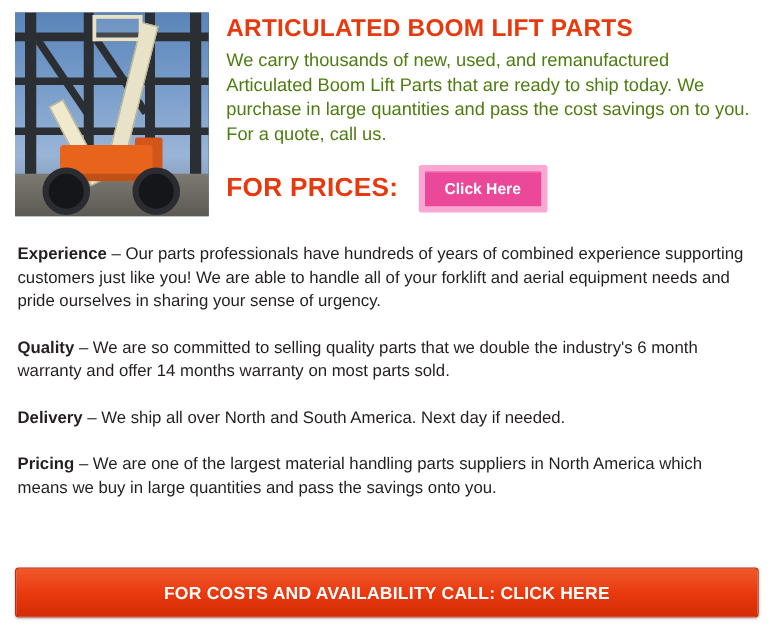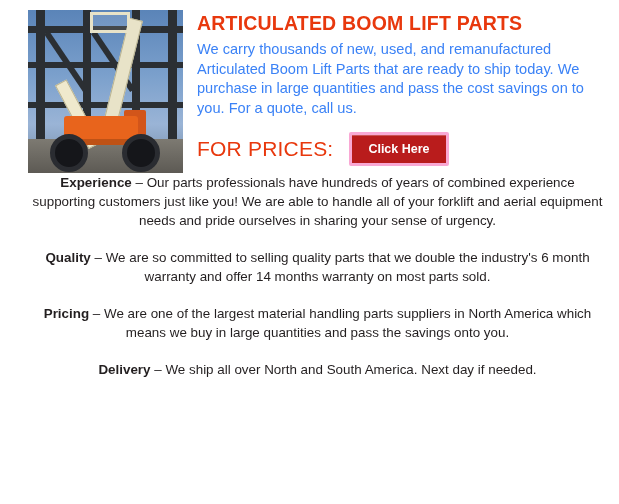--- a/index.html
+++ b/index.html
@@ -12,21 +12,21 @@
     background: #ffffff;
     font-family: "Liberation Sans", sans-serif;
     color: #231f20;
     overflow: hidden;
   }
   .page {
     position: relative;
     width: 619px;
     height: 504px;
     box-sizing: border-box;
-    padding: 10px 12px 0 28px;
+    padding: 10px 12px 0 12px;
   }
   
   .top {
     display: flex;
     align-items: flex-start;
   }
   .photo {
     width: 155px;
     height: 163px;
     flex: 0 0 155px;
@@ -138,53 +138,53 @@
     font-size: 19.5px;
     line-height: 22px;
     font-weight: bold;
     color: #e8380d;
     margin: 0 0 6px 0;
     letter-spacing: 0.2px;
   }
   .lede {
     font-size: 14.6px;
     line-height: 19.5px;
-    color: #3b82f6;
+    color: #4d7c0f;
     margin: 0;
   }
   .prices-row {
     display: flex;
     align-items: center;
     margin-top: 14px;
   }
   .for-prices {
     font-size: 21px;
-    font-weight: normal;
+    font-weight: bold;
     color: #e8380d;
     letter-spacing: 0.2px;
     margin-right: 16px;
   }
   .click-here-btn {
     display: inline-block;
-    background: #b91c1c;
+    background: #ec4899;
     color: #ffffff;
     font-size: 12.5px;
     font-weight: bold;
     padding: 7px 16px;
-    border: 3px solid #f9a8d4;
+    border: 5px solid #f9a8d4;
     border-radius: 2px;
     text-decoration: none;
     box-shadow: 0 1px 0 rgba(255,255,255,0.25) inset;
     cursor: pointer;
   }
 
   
   .body {
+    margin-top: 20px;
     padding: 0 2px;
-    text-align: center;
   }
   .para {
     font-size: 13.4px;
     line-height: 19px;
     color: #231f20;
     margin: 0 0 18px 0;
   }
   .para:last-child { margin-bottom: 0; }
   .para .lead {
     font-weight: bold;
@@ -257,23 +257,26 @@
     <p class="para">
       <span class="lead">Experience</span><span> – </span><span>Our parts professionals have hundreds of years of combined experience supporting customers just like you!  We are able to handle all of your forklift and aerial equipment needs and pride ourselves in sharing your sense of urgency.</span>
     </p>
 
 
     <p class="para">
       <span class="lead">Quality</span><span> – </span><span>We are so committed to selling quality parts that we double the industry's 6 month warranty and offer 14 months warranty on most parts sold.</span>
     </p>
 
     <p class="para">
+      <span class="lead">Delivery</span><span> – </span><span>We ship all over North and South America.  Next day if needed.</span>
+    </p>
+
+    <p class="para">
       <span class="lead">Pricing</span><span> – </span><span>We are one of the largest material handling parts suppliers in North America which means we buy in large quantities and pass the savings onto you.</span>
     </p>
 
-    <p class="para">
-      <span class="lead">Delivery</span><span> – </span><span>We ship all over North and South America.  Next day if needed.</span>
-    </p>
-
   </div>
 
+  <div class="bottom-bar">
+    <span>FOR COSTS AND AVAILABILITY CALL: CLICK HERE</span>
+  </div>
 
 </div>
 
 </body></html>

